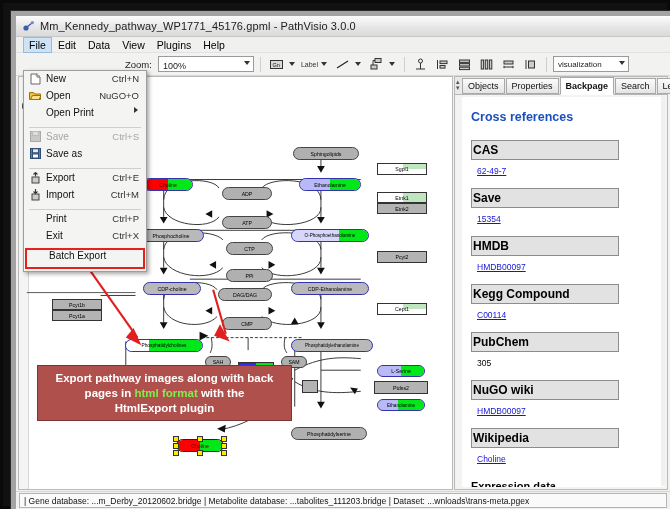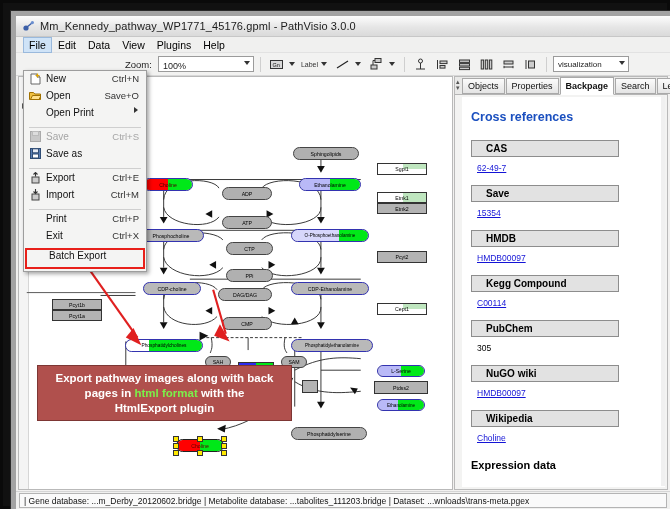--- a/index.html
+++ b/index.html
@@ -68,21 +68,21 @@
   .tab{font-size:9px;padding:1px 5px 1px;border:1px solid #a9a9a9;
        background:linear-gradient(#fbfbfb,#e4e4e4);margin-right:1px;
        line-height:12px;color:#111;}
   .tab.sel{background:#fff;border-bottom:1px solid #fff;font-weight:bold;
            padding:2px 5px 2px;position:relative;top:1px;}
   .tab-scroll{position:absolute;left:1px;top:2px;font-size:7px;color:#555;line-height:6px;}
   .backpage{flex:1;background:#fff;margin:2px 2px 2px 7px;overflow:hidden;
             padding:9px 9px 0 9px;position:relative;}
   .bp-title{color:#1a4fbf;font-weight:bold;font-size:12.5px;margin:4px 0 16px 0;}
   .xref-head{border:1px solid #8d8d8d;background:#e2e2e2;font-weight:bold;
-             font-size:10px;padding:2px 14px;width:148px;box-sizing:border-box;
+             font-size:12px;padding:2px 1px;width:148px;box-sizing:border-box;
              margin-bottom:4px;color:#000;}
   .xref-val{font-size:8.5px;margin:0 0 12px 6px;color:#1414d6;
             text-decoration:underline;display:inline-block;}
   .xref-val.plain{color:#000;text-decoration:none;}
   .bp-exp{font-weight:bold;font-size:11px;margin-top:4px;color:#000;}
   .side-vscroll{position:absolute;right:2px;top:19px;bottom:3px;width:4px;background:#f0f0f0;}
 
   
   .statusbar{position:absolute;left:0;right:0;bottom:0;height:17px;
              background:#f0f0ef;border-top:1px solid #d5d5d5;display:flex;align-items:center;}
@@ -537,21 +537,21 @@
         <span class="fm-acc">Ctrl+N</span>
       </div>
       <div class="fm-item">
         <span class="fm-ico">
           <svg width="12" height="11">
                 <path d="M0.5 2.5 H4.5 L5.8 4 H11.5 V9.5 H0.5 Z" fill="#f0c040" stroke="#a07000"></path>
                 <path d="M1.5 9.5 L3.5 5.5 H12 L10 9.5 Z" fill="#ffe08a" stroke="#a07000"></path>
               </svg>
         </span>
         <span class="fm-lab">Open</span>
-        <span class="fm-acc">Save+O</span>
+        <span class="fm-acc">NuGO+O</span>
       </div>
       <div class="fm-item">
         <span class="fm-ico"></span>
         <span class="fm-lab">Open Print</span>
         <span class="fm-arrow"></span>
       </div>
       <div class="fm-sep"></div>
       <div class="fm-item disabled">
         <span class="fm-ico">
           <svg width="11" height="11">

